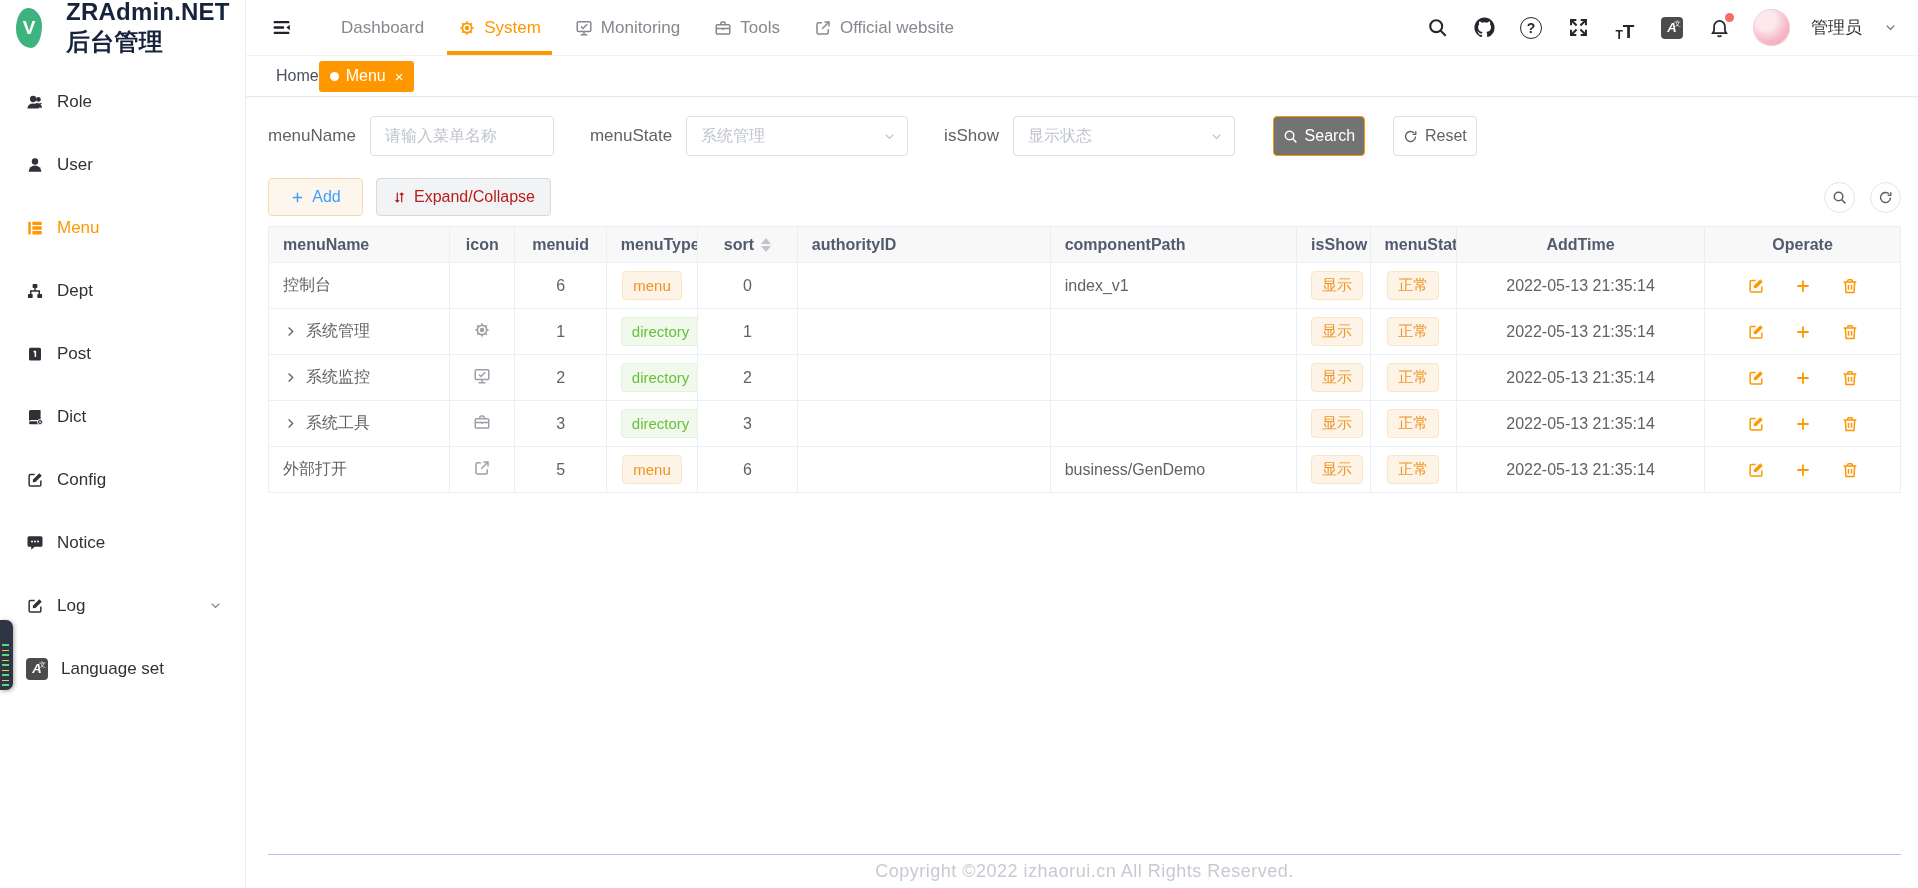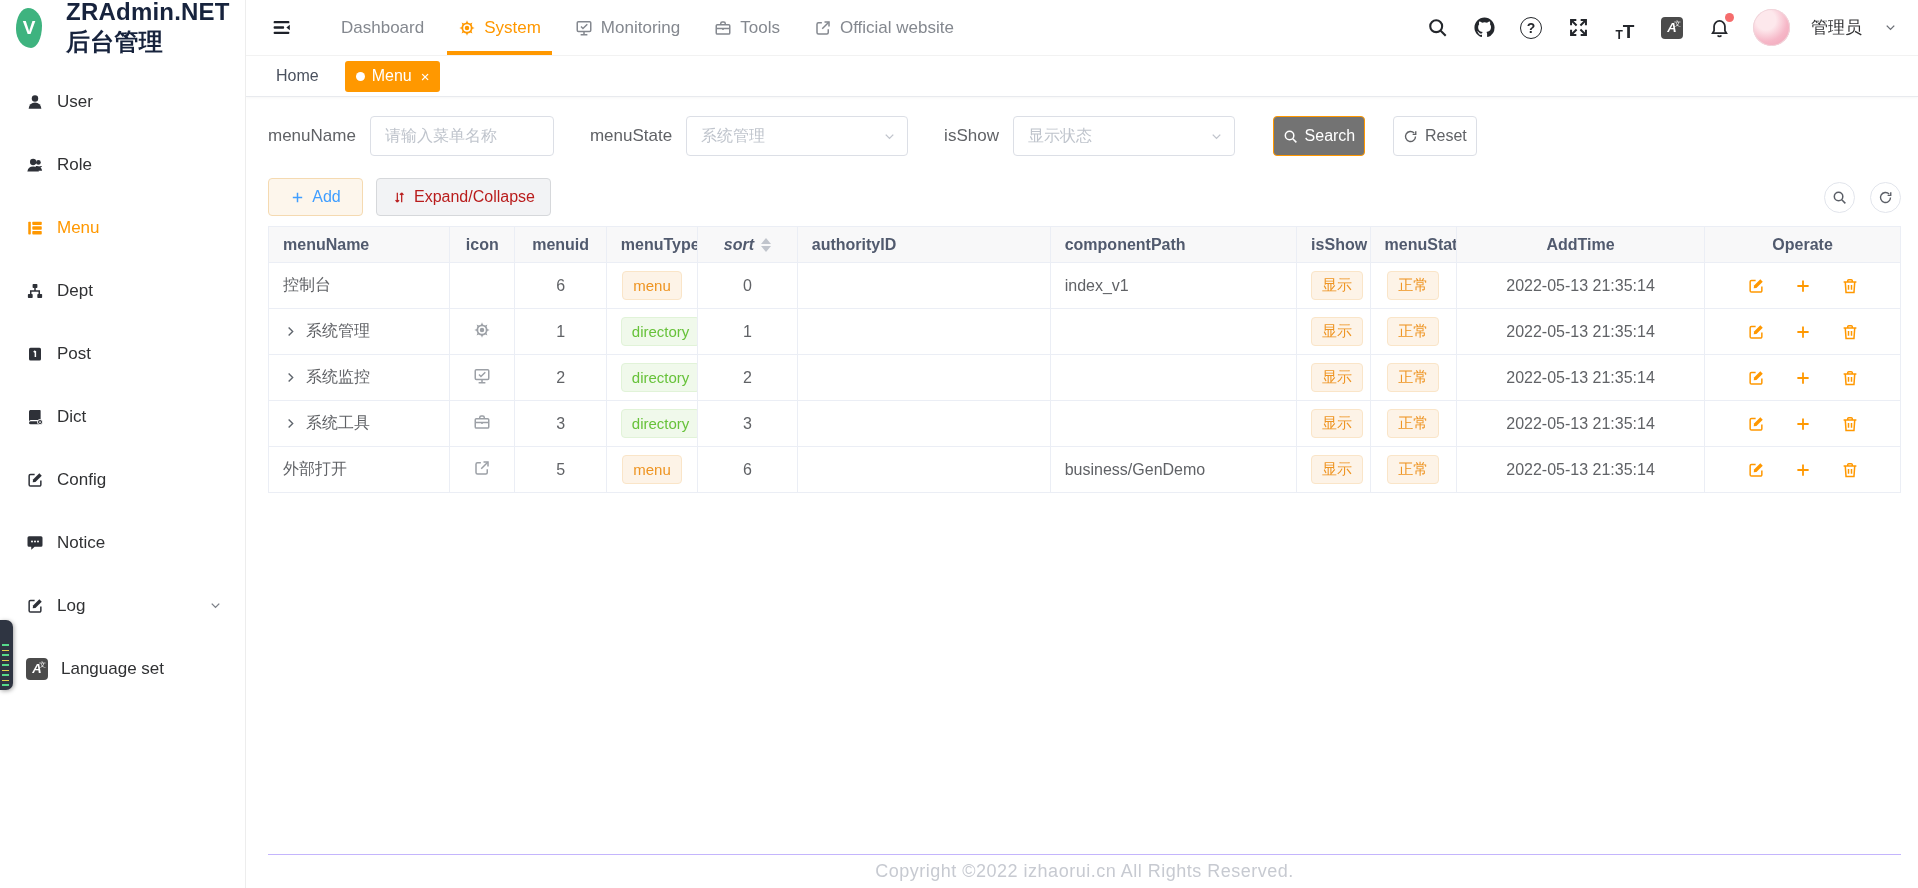--- a/index.html
+++ b/index.html
@@ -49,21 +49,21 @@
     align-items:center; justify-content:center; font-size:13px; font-weight:bold; position:relative; }
   .lang-badge sup { font-size:7px; position:absolute; top:2px; right:2px; font-weight:normal; }
   .red-dot { position:absolute; top:-2px; right:-2px; width:9px; height:9px; border-radius:50%; background:#f56c6c; }
   .avatar { width:37px; height:37px; border-radius:50%; cursor:pointer;
     background:radial-gradient(circle at 35% 30%,#fde8ec 0 28%,#f6b8c8 60%,#ef9fb4 100%); box-shadow:inset 0 0 0 1px #f0d4da; }
   .user-name { font-size:17px; color:#303133; cursor:pointer; }
   .nav-right .chev { color:#6b6f76; cursor:pointer; }
 
   
   .tagsbar { display:flex; align-items:center; height:41px; padding-left:30px; border-bottom:1px solid #e8eaee;
-    box-shadow:0 1px 3px rgba(0,0,0,.04); gap:26px; }
+    box-shadow:0 1px 3px rgba(0,0,0,.04); }
   .tag-view { display:flex; align-items:center; height:31px; font-size:16px; color:#4a515e; cursor:pointer; }
   .tag-view.active { background:#ff9800; color:#fff; border-radius:3px; padding:0 11px; gap:7px; }
   .tag-dot { width:9px; height:9px; border-radius:50%; background:#fff; }
   .tag-close { font-size:15px; line-height:1; margin-left:2px; cursor:pointer; }
 
   
   .content { flex:1; display:flex; flex-direction:column; padding:19px 17px 0 22px; min-height:0; }
 
   .filter-row { display:flex; align-items:center; }
   .f-label { font-size:17px; color:#606266; }
@@ -85,21 +85,21 @@
   .tool-right { margin-left:auto; display:flex; gap:15px; }
   .circle-btn { width:31px; height:31px; border-radius:50%; border:1px solid #e2e5ec; background:#fff; color:#5f6additional368;
     display:flex; align-items:center; justify-content:center; cursor:pointer; color:#5a5e66; }
 
   
   .menu-table { width:100%; margin-top:10px; border-collapse:collapse; table-layout:fixed; font-size:16px; }
   .menu-table th, .menu-table td { border:1px solid #ebeef5; padding:0 14px; height:46px; color:#606266;
     overflow:hidden; white-space:nowrap; }
   .menu-table th { height:36px; background:#f8f8f9; color:#515a6e; font-weight:bold; font-size:16px; text-align:left; }
   .th-c, .td-c { text-align:center !important; }
-  .sort-th { cursor:pointer;font-style:italic; }
+  .sort-th { cursor:pointer; }
   .caret-wrap { display:inline-flex; flex-direction:column; gap:2px; margin-left:7px; vertical-align:middle; }
   .caret-up { width:0; height:0; border-left:5px solid transparent; border-right:5px solid transparent; border-bottom:6px solid #c0c4cc; }
   .caret-down { width:0; height:0; border-left:5px solid transparent; border-right:5px solid transparent; border-top:6px solid #c0c4cc; }
   .name-cell { display:flex; align-items:center; gap:8px; }
   .expand-arrow { color:#5f656d; display:inline-flex; cursor:pointer; }
   .row-ico { color:#9ca0a6; }
   .tag { display:inline-flex; align-items:center; height:29px; padding:0 10px; border-radius:4px; font-size:15px; }
   .tag-warning { background:#fdf3e7; border:1px solid #fae5c8; color:#ee9422; }
   .tag-success { background:#f0f9eb; border:1px solid #e1f3d8; color:#67c23a; }
   .op-cell { display:flex; align-items:center; justify-content:center; gap:29px; }
@@ -269,32 +269,32 @@
     <div class="logo-row">
       <div class="logo-blob">
           <span>V</span>
         </div>
       <div class="logo-title">ZRAdmin.NET后台管理</div>
     </div>
     <nav class="side-nav">
       <div class="side-item">
         <span class="ico">
             <svg>
-              <use href="#i-user"></use>
-            </svg>
-          </span>
-        <span class="lbl">User</span>
+              <use href="#i-users"></use>
+            </svg>
+          </span>
+        <span class="lbl">Role</span>
       </div>
       <div class="side-item">
         <span class="ico">
             <svg>
-              <use href="#i-users"></use>
-            </svg>
-          </span>
-        <span class="lbl">Role</span>
+              <use href="#i-user"></use>
+            </svg>
+          </span>
+        <span class="lbl">User</span>
       </div>
       <div class="side-item active">
         <span class="ico">
             <svg>
               <use href="#i-menulist"></use>
             </svg>
           </span>
         <span class="lbl">Menu</span>
       </div>
       <div class="side-item">

